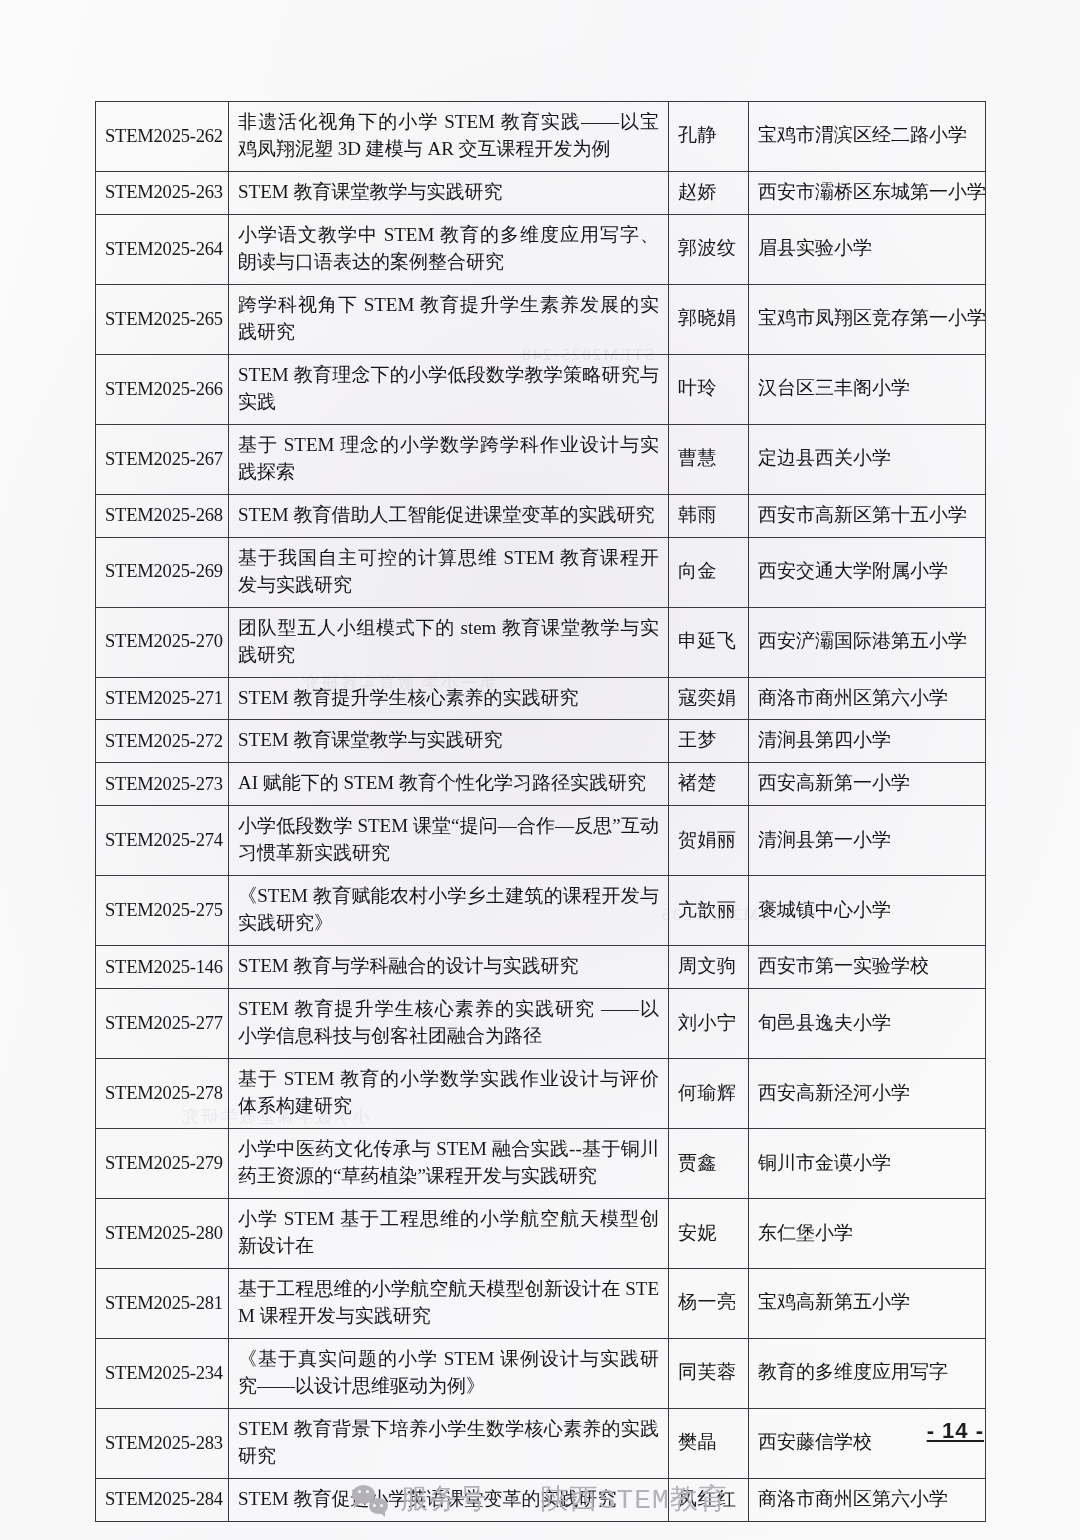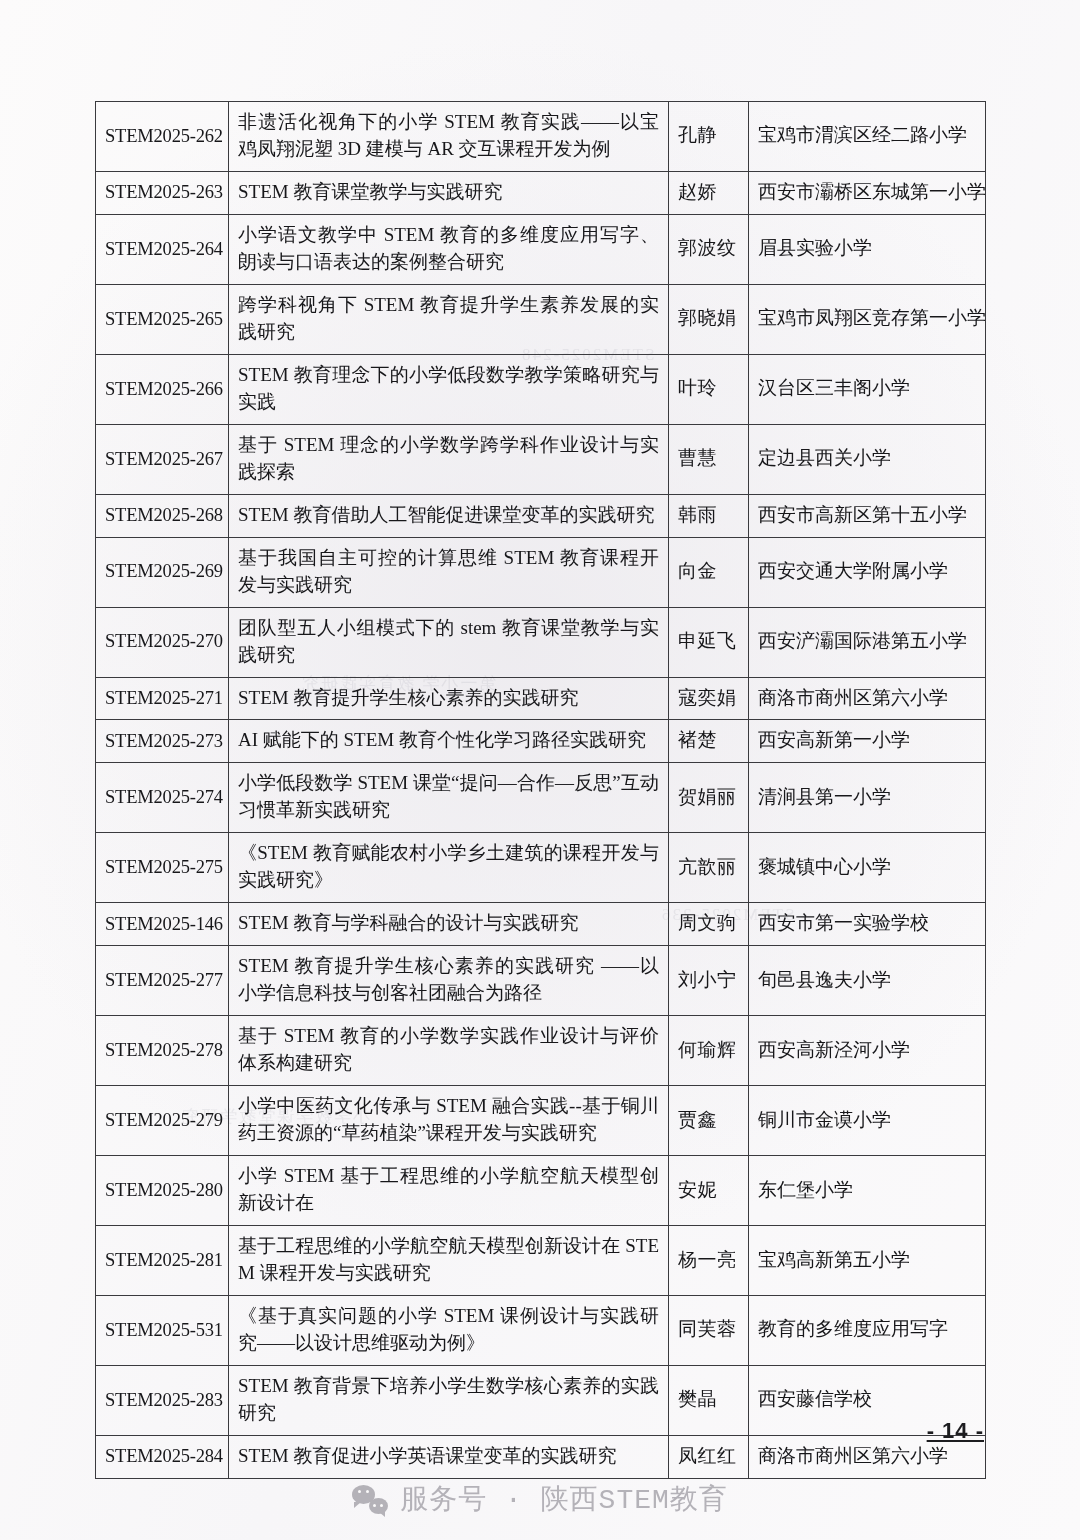--- a/index.html
+++ b/index.html
@@ -239,20 +239,26 @@
           <td class="cell-name">申延飞</td>
           <td class="cell-org">西安浐灞国际港第五小学</td>
         </tr>
         <tr>
           <td class="cell-code">STEM2025-271</td>
           <td class="cell-title">STEM 教育提升学生核心素养的实践研究</td>
           <td class="cell-name">寇奕娟</td>
           <td class="cell-org">商洛市商州区第六小学</td>
         </tr>
         <tr>
+          <td class="cell-code">STEM2025-272</td>
+          <td class="cell-title">STEM 教育课堂教学与实践研究</td>
+          <td class="cell-name">王梦</td>
+          <td class="cell-org">清涧县第四小学</td>
+        </tr>
+        <tr>
           <td class="cell-code">STEM2025-273</td>
           <td class="cell-title">AI 赋能下的 STEM 教育个性化学习路径实践研究</td>
           <td class="cell-name">褚楚</td>
           <td class="cell-org">西安高新第一小学</td>
         </tr>
         <tr>
           <td class="cell-code">STEM2025-274</td>
           <td class="cell-title">小学低段数学 STEM 课堂“提问—合作—反思”互动习惯革新实践研究</td>
           <td class="cell-name">贺娟丽</td>
           <td class="cell-org">清涧县第一小学</td>
@@ -293,21 +299,21 @@
           <td class="cell-name">安妮</td>
           <td class="cell-org">东仁堡小学</td>
         </tr>
         <tr>
           <td class="cell-code">STEM2025-281</td>
           <td class="cell-title">基于工程思维的小学航空航天模型创新设计在 STEM 课程开发与实践研究</td>
           <td class="cell-name">杨一亮</td>
           <td class="cell-org">宝鸡高新第五小学</td>
         </tr>
         <tr>
-          <td class="cell-code">STEM2025-531</td>
+          <td class="cell-code">STEM2025-234</td>
           <td class="cell-title">《基于真实问题的小学 STEM 课例设计与实践研究——以设计思维驱动为例》</td>
           <td class="cell-name">同芙蓉</td>
           <td class="cell-org">教育的多维度应用写字</td>
         </tr>
         <tr>
           <td class="cell-code">STEM2025-283</td>
           <td class="cell-title">STEM 教育背景下培养小学生数学核心素养的实践研究</td>
           <td class="cell-name">樊晶</td>
           <td class="cell-org">西安藤信学校</td>
         </tr>

